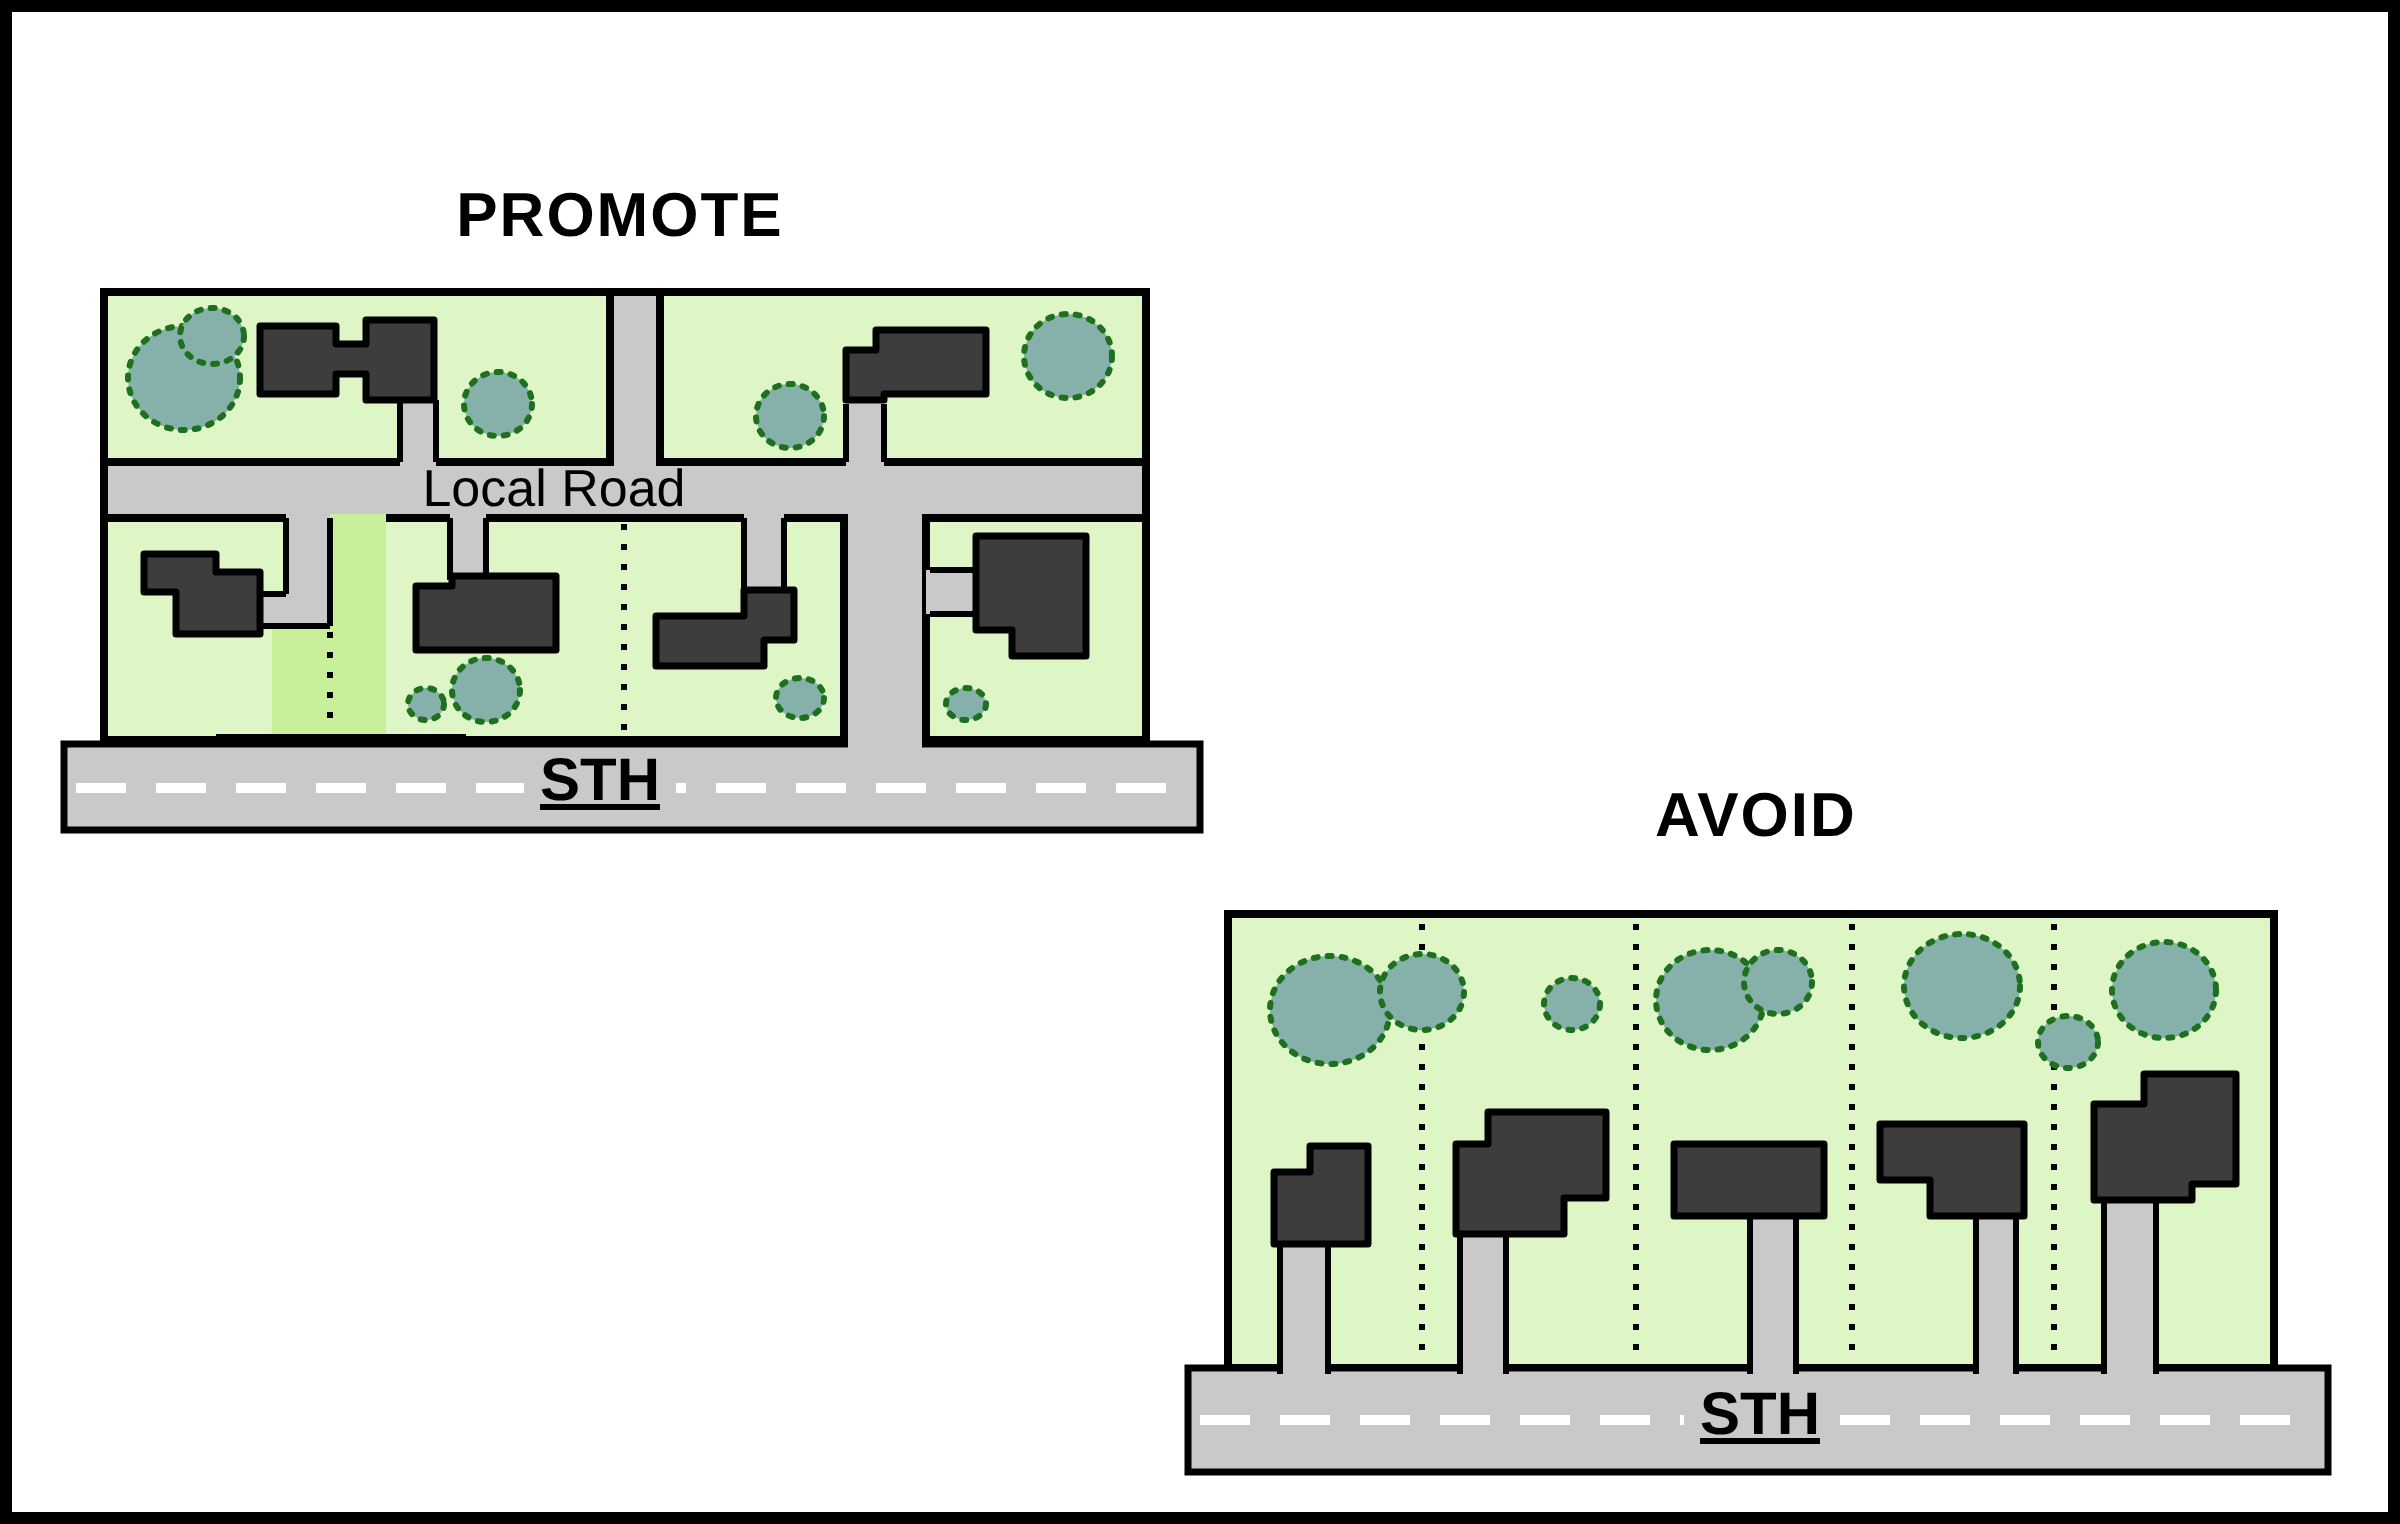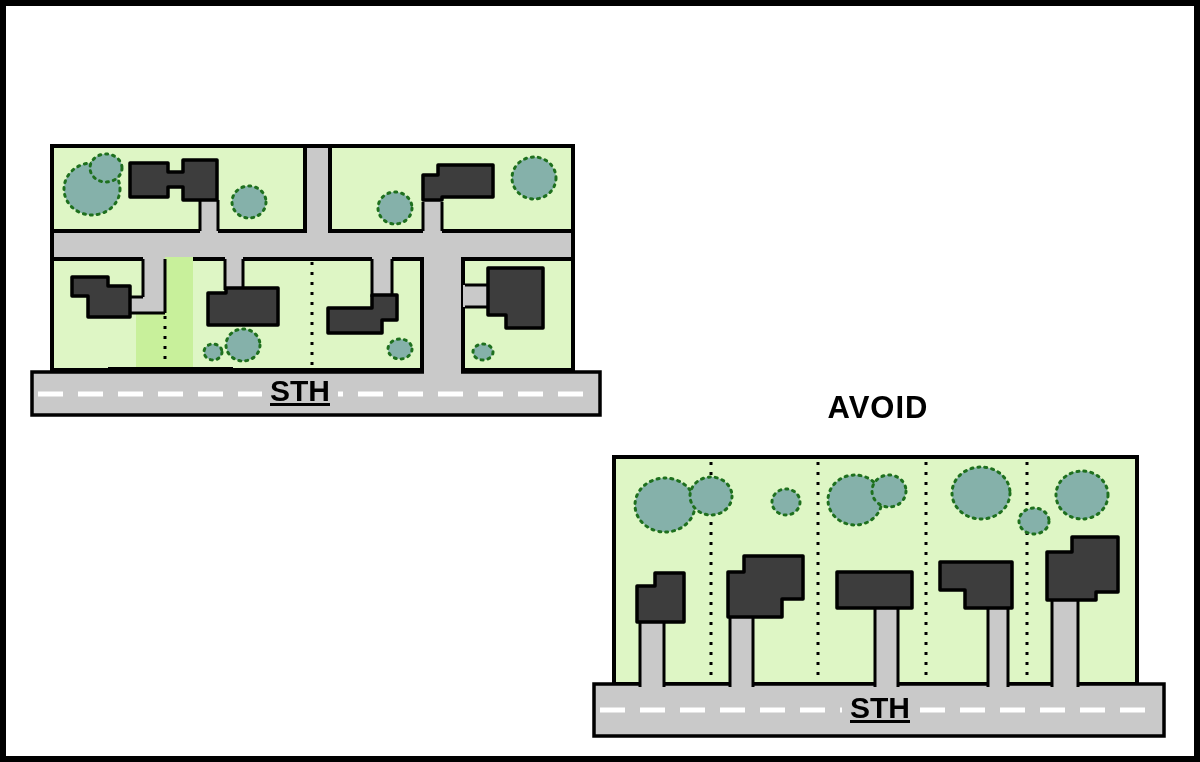--- a/index.html
+++ b/index.html
@@ -174,19 +174,21 @@
       <ellipse class="tree" cx="711" cy="496" rx="21" ry="19"></ellipse>
       <ellipse class="tree" cx="786" cy="502" rx="14" ry="13"></ellipse>
       <ellipse class="tree" cx="855" cy="500" rx="27" ry="25"></ellipse>
       <ellipse class="tree" cx="889" cy="491" rx="17" ry="16"></ellipse>
       <ellipse class="tree" cx="981" cy="493" rx="29" ry="26"></ellipse>
       <ellipse class="tree" cx="1034" cy="521" rx="15" ry="13"></ellipse>
       <ellipse class="tree" cx="1082" cy="495" rx="26" ry="24"></ellipse>
     </g>
   </svg>
 
+  <div class="label section-title" style="left:160px;top:90px;width:300px;">PROMOTE</div>
+  <div class="label road-name" style="left:167px;top:229px;width:220px;">Local Road</div>
   <div class="label hwy-name" style="left:300px;top:374px;">STH</div>
   <div class="label section-title" style="left:728px;top:390px;width:300px;">AVOID</div>
   <div class="label hwy-name" style="left:880px;top:691px;">STH</div>
 
 
   <div class="frame-border"></div>
 </div>
 
 </body></html>

